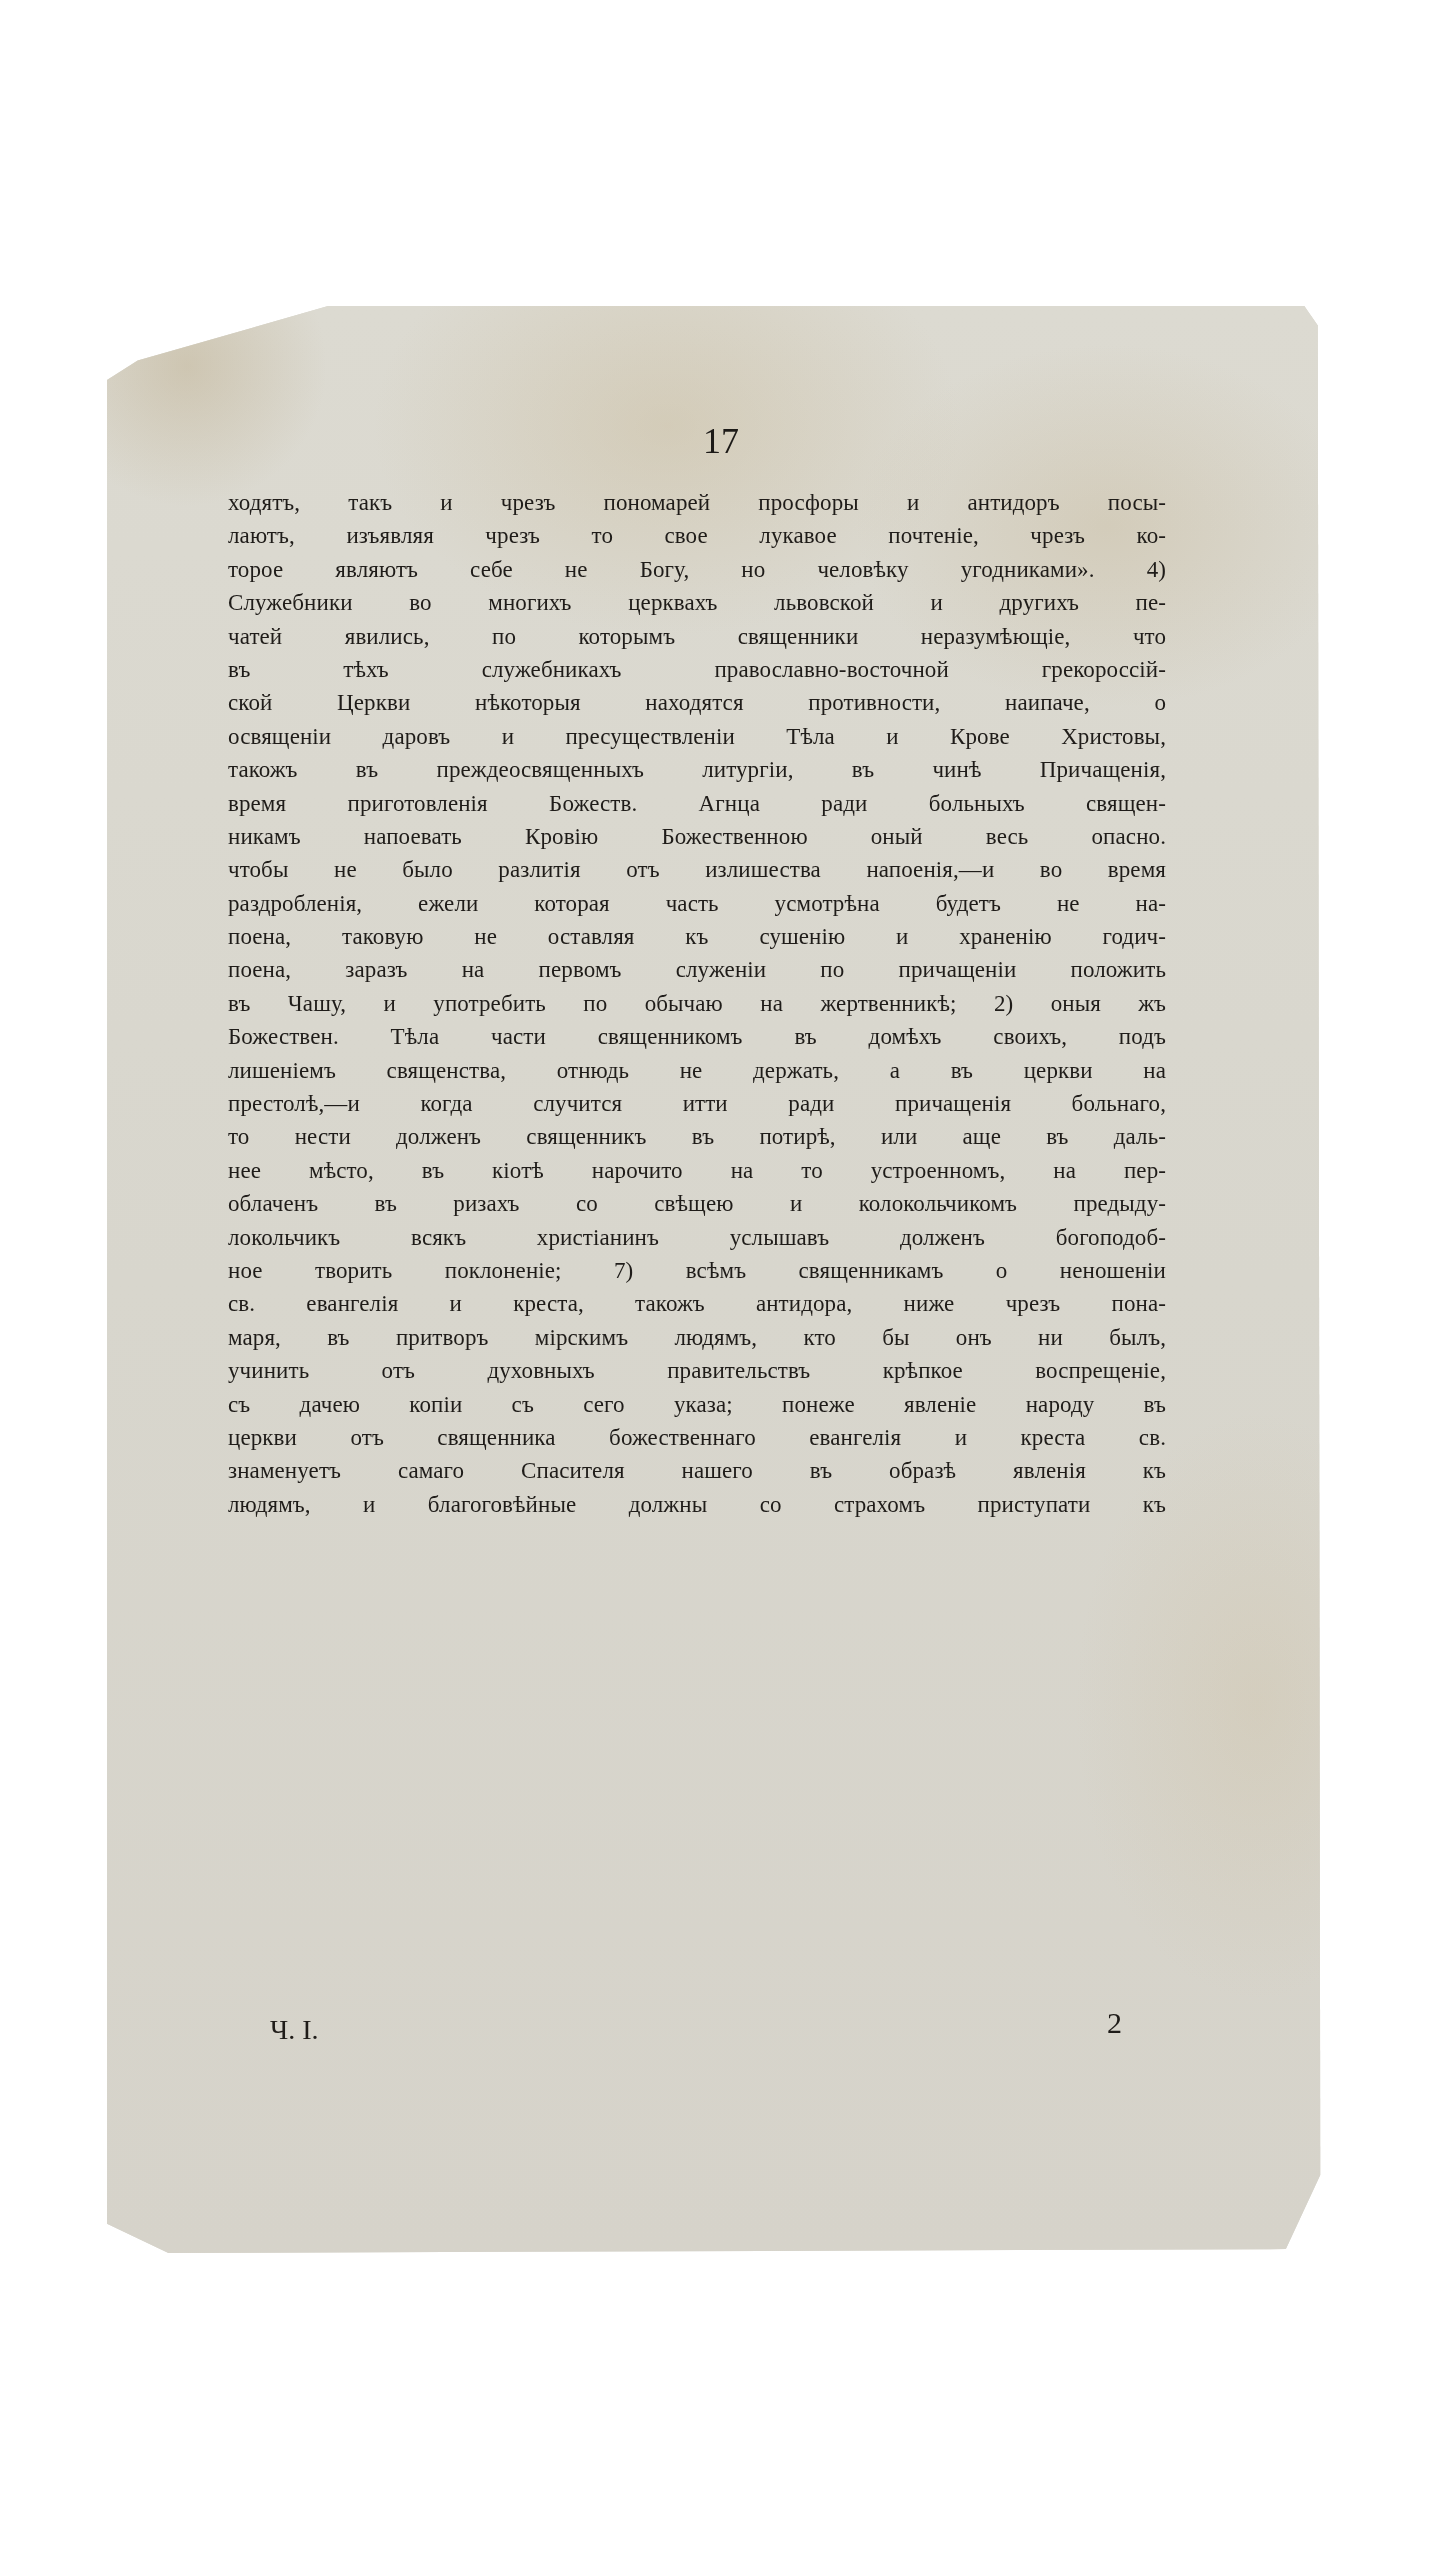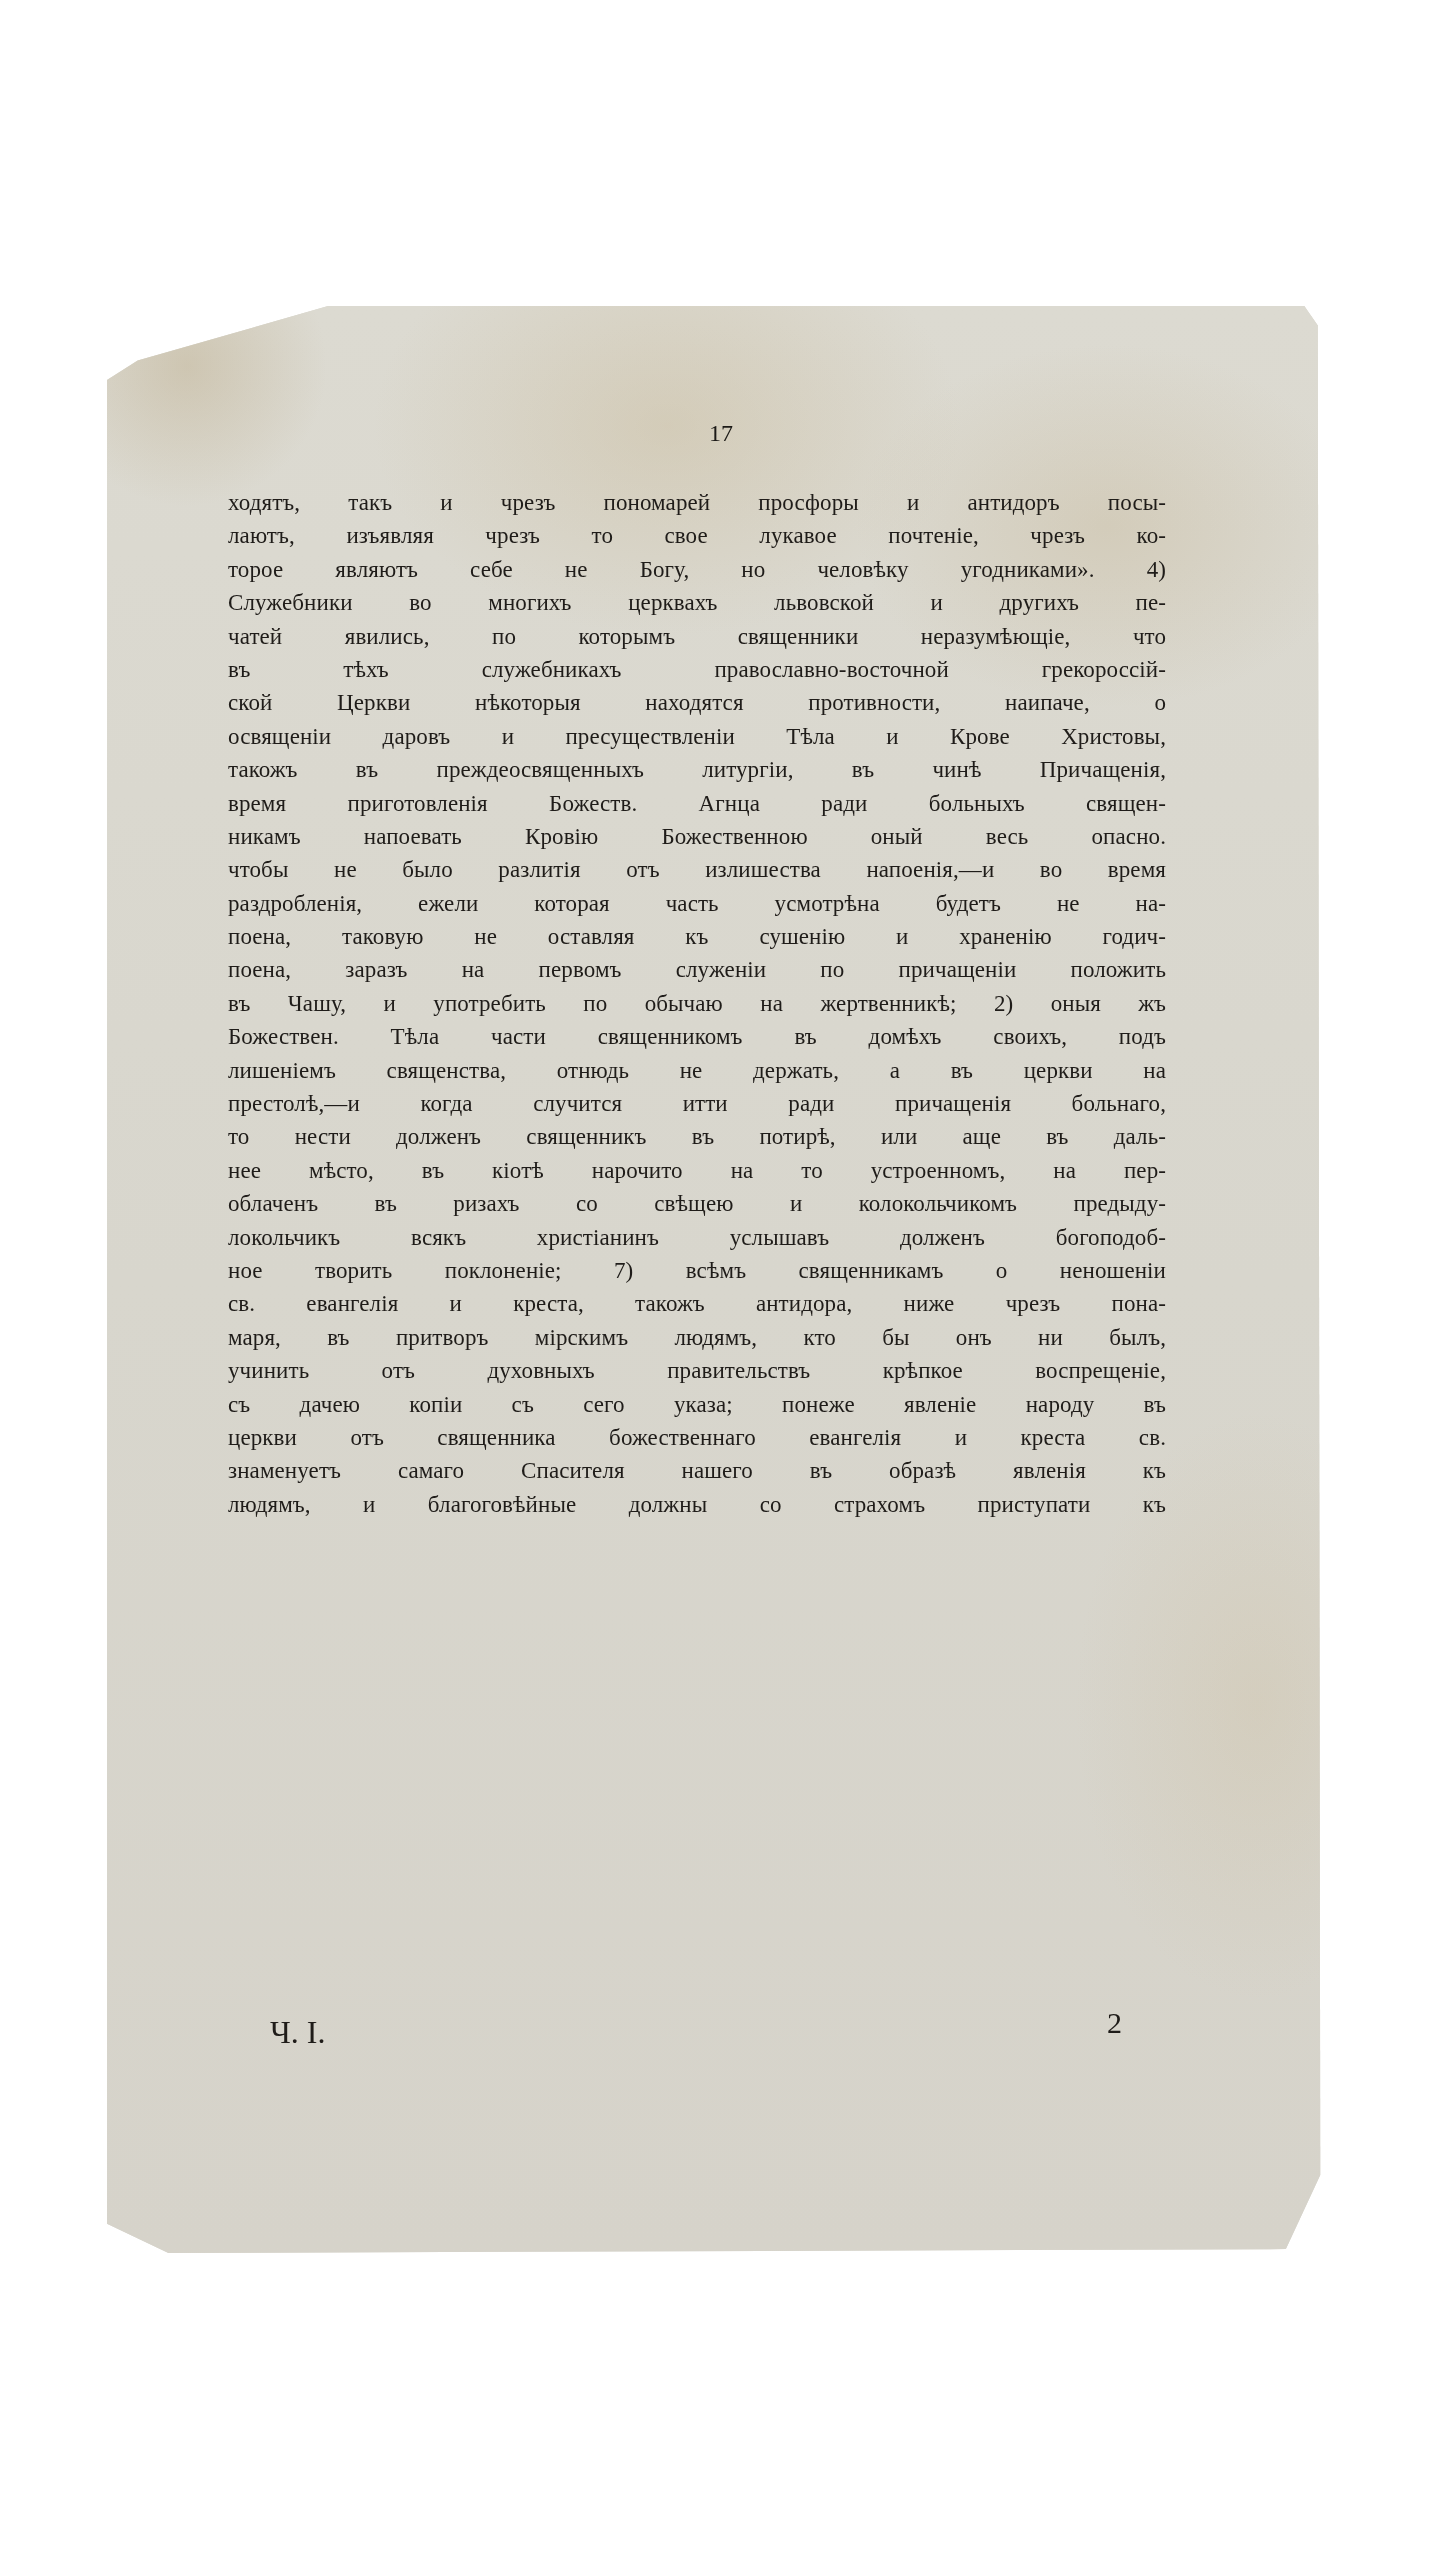--- a/index.html
+++ b/index.html
@@ -21,21 +21,21 @@
       radial-gradient(ellipse 260px 420px at 1150px 1400px, rgba(200,180,140,0.22), rgba(200,180,140,0) 70%),
       radial-gradient(ellipse 200px 200px at 80px 60px, rgba(180,160,120,0.35), rgba(180,160,120,0) 70%),
       linear-gradient(180deg, #dcdad1 0%, #d8d6cd 50%, #d6d3ca 100%);
     clip-path: polygon(2.5% 2.8%, 18% 0%, 97.5% 0%, 98.6% 1%, 98.8% 96%, 96% 99.8%, 5% 100%, 0% 98.5%, 0% 3.8%);
   }
   .page-number {
     position: absolute;
     left: 0; width: 100%;
     top: 114px;
     text-align: center;
-    font-size: 24px;
+    font-size: 36px;
     color: #1c1a17;
   }
   .body-text {
     position: absolute;
     left: 121px;
     top: 180px;
     width: 938px;
   }
   .line {
     display: block;
@@ -44,21 +44,21 @@
     font-size: 23px;
     color: #1f1c19;
     text-align: justify;
     text-align-last: justify;
     white-space: nowrap;
     letter-spacing: 0.1px;
   }
   .footer-left {
     position: absolute;
     left: 163px; top: 1708px;
-    font-size: 32px;
+    font-size: 28px;
     color: #1f1c19;
   }
   .footer-right {
     position: absolute;
     left: 1000px; top: 1700px;
     font-size: 30px;
     color: #1f1c19;
   }
 </style>
 </head>

